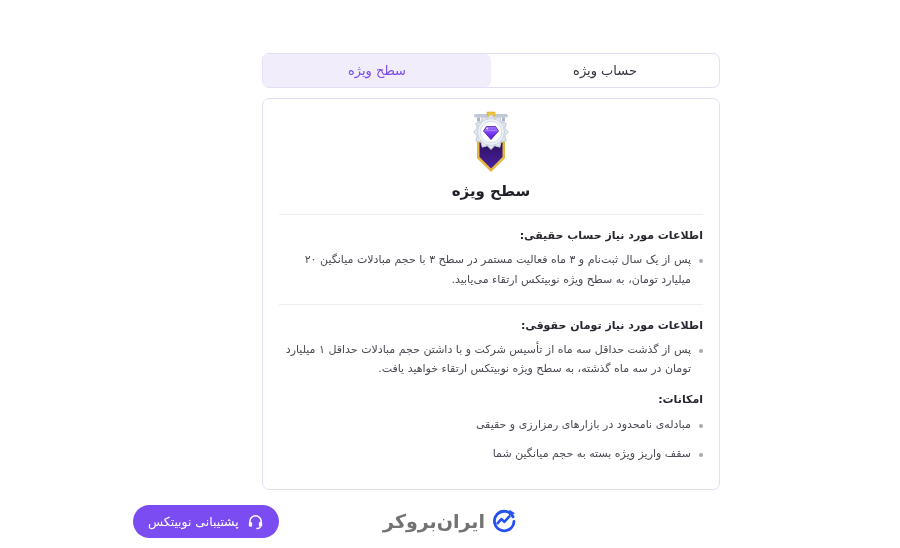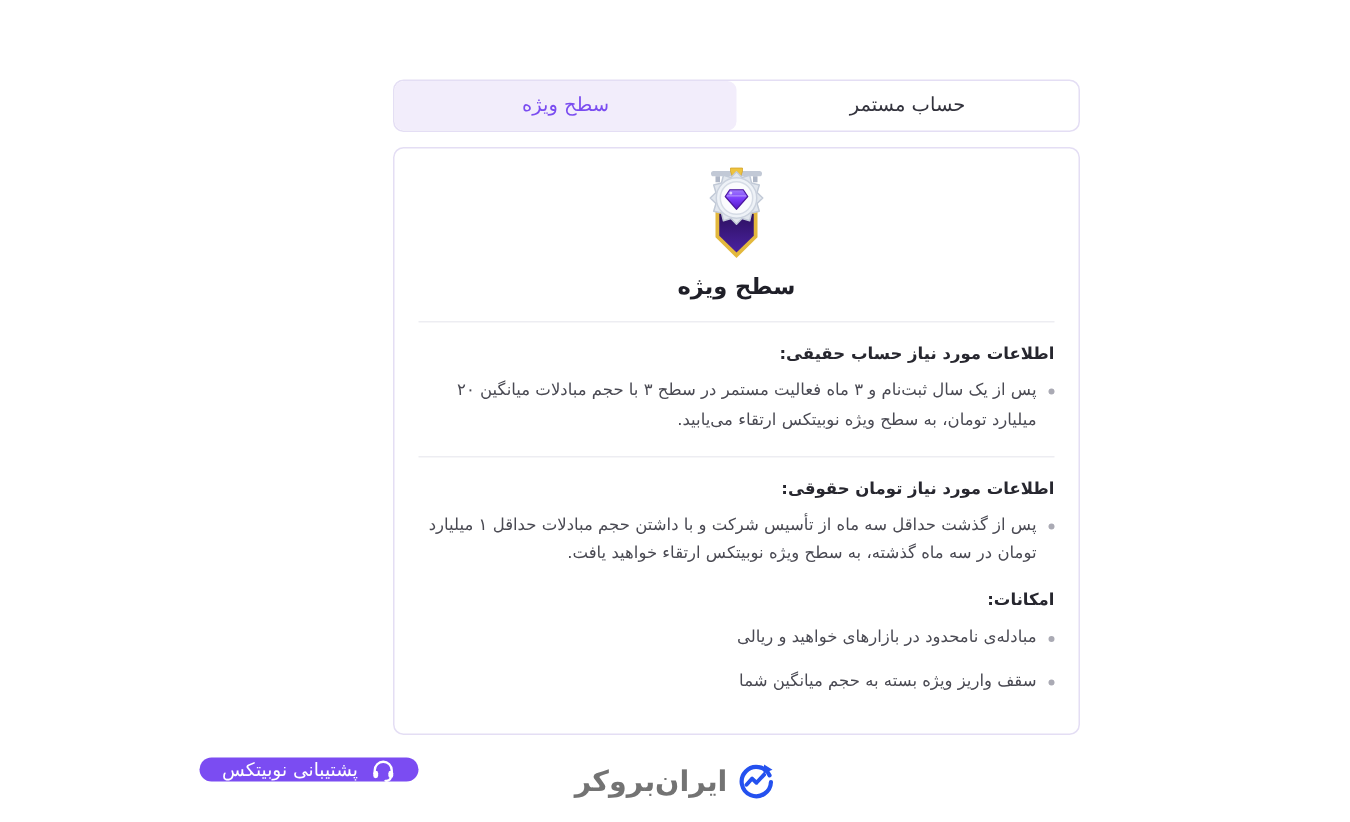--- a/index.html
+++ b/index.html
@@ -23,35 +23,35 @@
   .card-title { text-align:center; font-size:15px; font-weight:bold; color:#1f1f28; margin-top:7px; }
   .divider { border:none; border-top:1px solid #ededf2; margin-top:14px; }
   .sec-heading { font-size:11px; font-weight:bold; color:#27272f; margin-top:14px; }
   ul.blist { list-style:none; margin-top:8px; }
   ul.blist li { display:flex; flex-direction:row; align-items:flex-start; gap:8px;
     font-size:11px; color:#494952; line-height:1.8; margin-top:4px; }
   ul.blist.features li { margin-top:9px; }
   .dot { flex:0 0 auto; width:4px; height:4px; border-radius:50%; background:#aaaab4; margin-top:9px; }
 
   
-  .support-btn { position:absolute; left:133px; top:505px; height:16px;
-    display:flex; flex-direction:row; align-items:flex-start; gap:8px;
+  .support-btn { position:absolute; left:133px; top:505px; height:33px;
+    display:flex; flex-direction:row; align-items:center; gap:8px;
     padding:0 15px; border:none; border-radius:17px; background:#7b4cf2;
     color:#fff; font-size:12.4px; font-family:"DejaVu Sans", sans-serif; cursor:pointer; }
   .logo { position:absolute; left:50%; top:507px; transform:translateX(-50%);
     display:flex; flex-direction:row; align-items:center; gap:5px; cursor:pointer; }
   .logo-text { color:#737373; font-size:19px; font-weight:bold; letter-spacing:-0.5px; }
 </style>
 </head>
 <body>
 
 <div class="page">
 
   <div class="tabbar">
-    <div class="tab">حساب مستمر</div>
+    <div class="tab">حساب ویژه</div>
     <div class="tab active">سطح ویژه</div>
   </div>
 
   <div class="card">
 
     <div class="badge-wrap">
       <svg width="56" height="64" viewBox="0 0 56 64" aria-hidden="true">
         <defs>
           <linearGradient id="gemG" x1="0" y1="0" x2="0" y2="1">
             <stop offset="0" stop-color="#a07cfa"></stop>
@@ -101,21 +101,21 @@
       <li>
         <span class="dot"></span>
         <span>پس از گذشت حداقل سه ماه از تأسیس شرکت و با داشتن حجم مبادلات حداقل ۱ میلیارد تومان در سه ماه گذشته، به سطح ویژه نوبیتکس ارتقاء خواهید یافت.</span>
       </li>
     </ul>
 
     <div class="sec-heading">امکانات:</div>
     <ul class="blist features">
       <li>
         <span class="dot"></span>
-        <span>مبادله‌ی نامحدود در بازارهای خواهید و ریالی</span>
+        <span>مبادله‌ی نامحدود در بازارهای رمزارزی و حقیقی</span>
       </li>
       <li>
         <span class="dot"></span>
         <span>سقف واریز ویژه بسته به حجم میانگین شما</span>
       </li>
 
     </ul>
   </div>
 
   <button class="support-btn">

